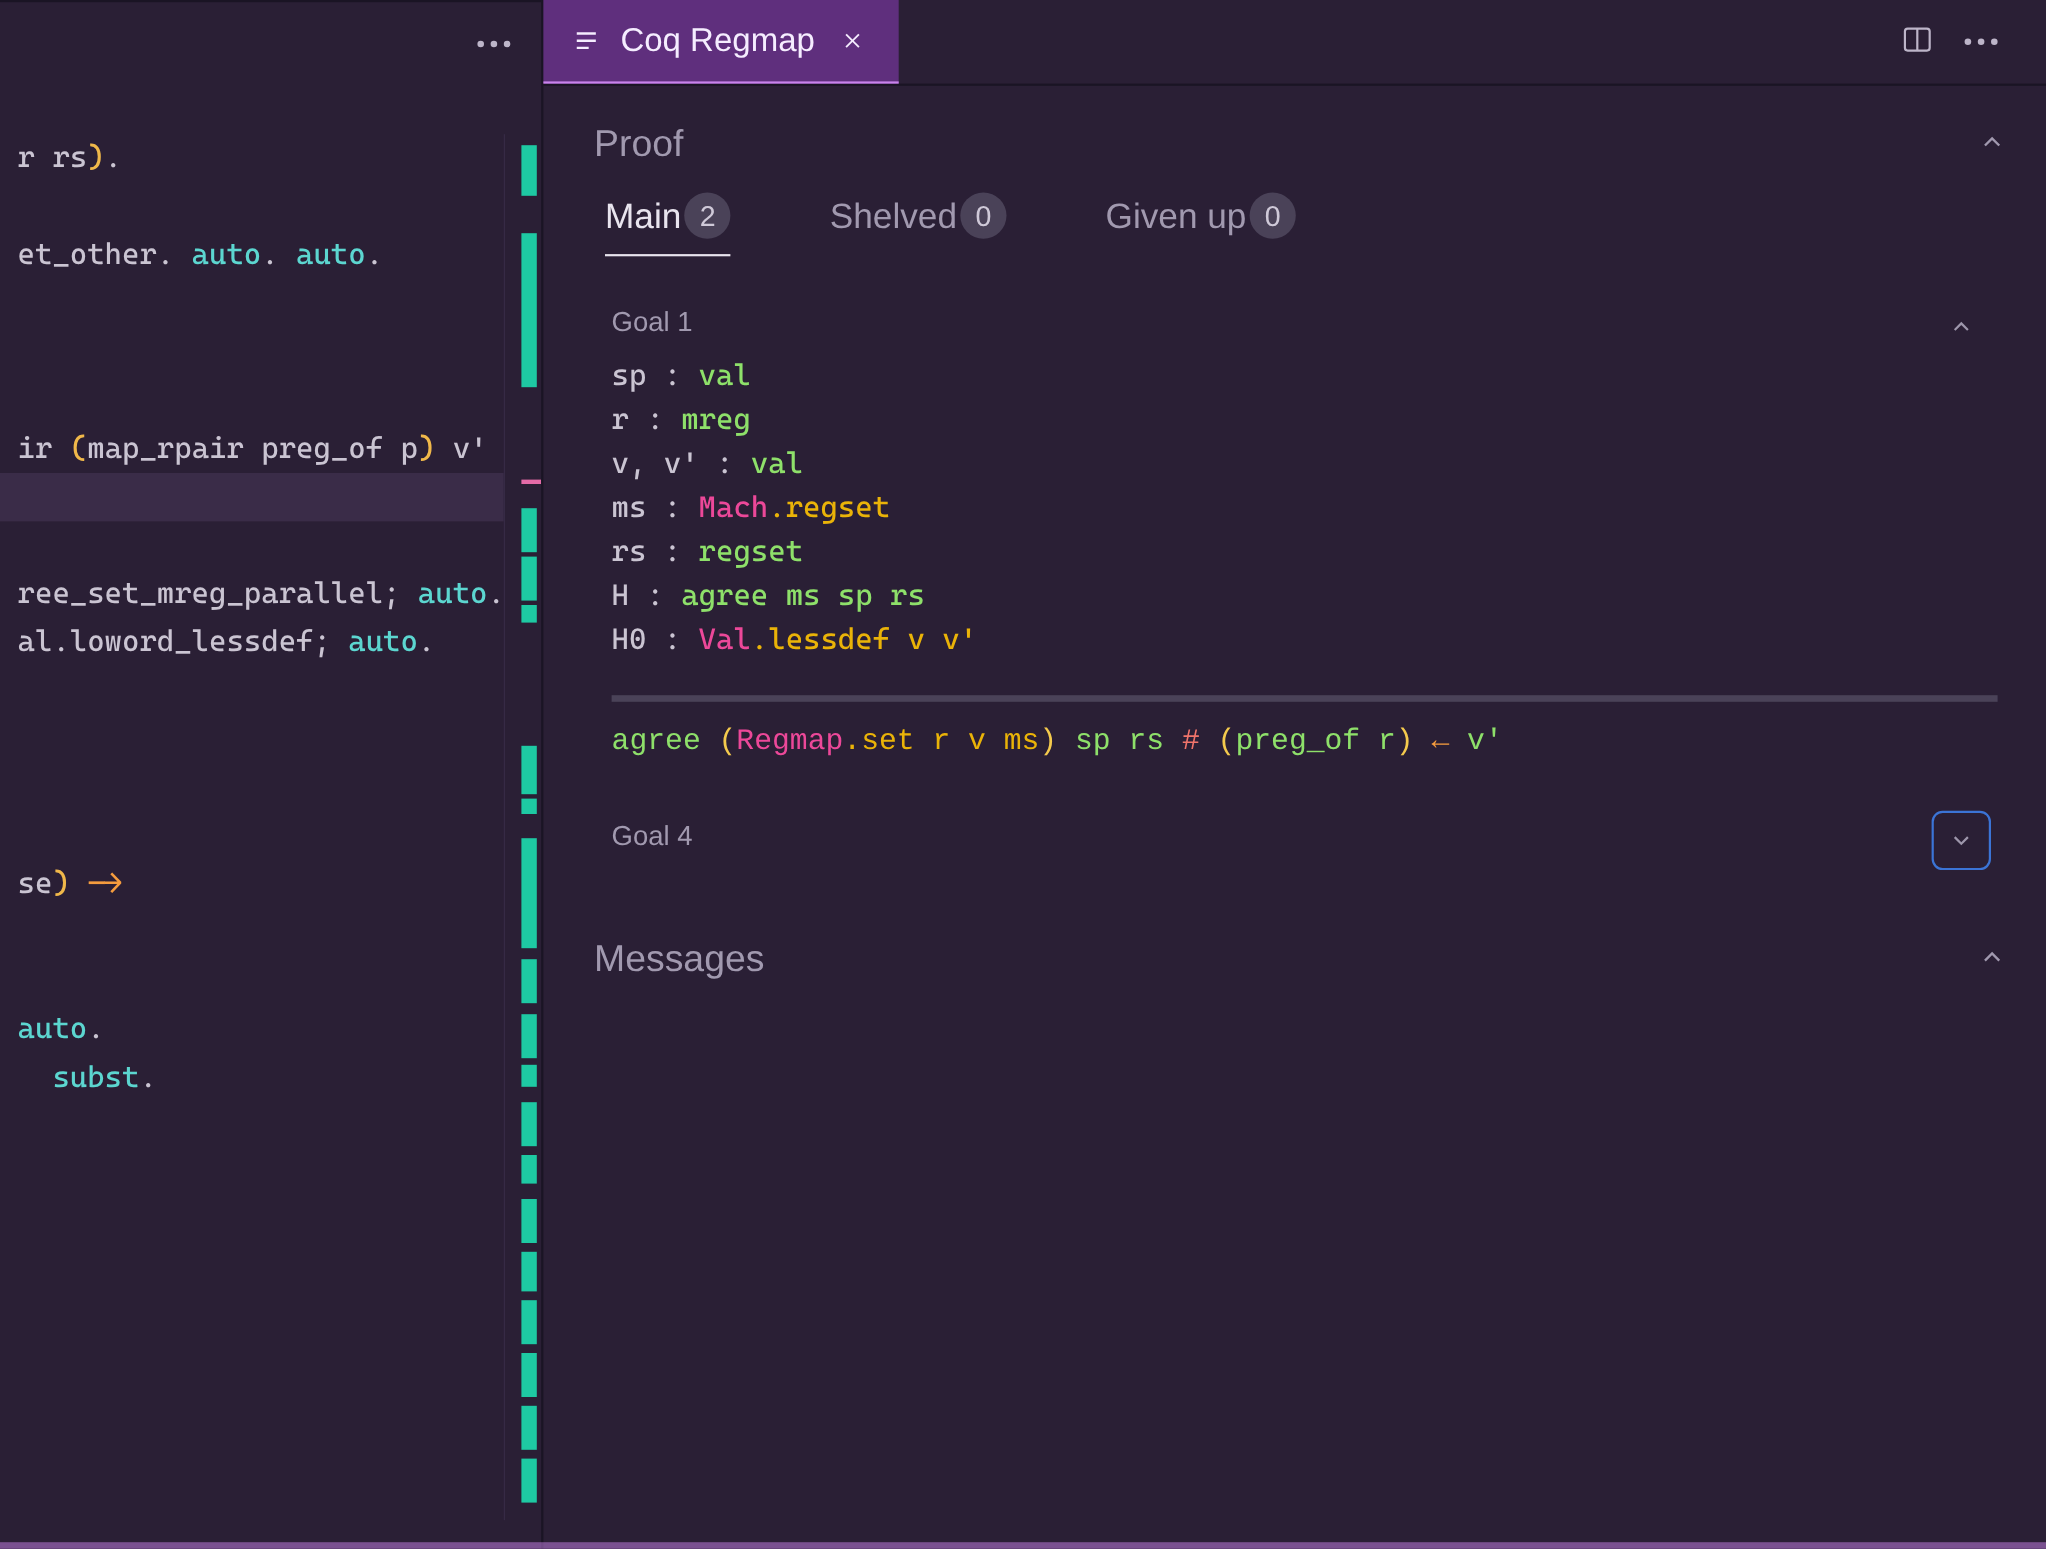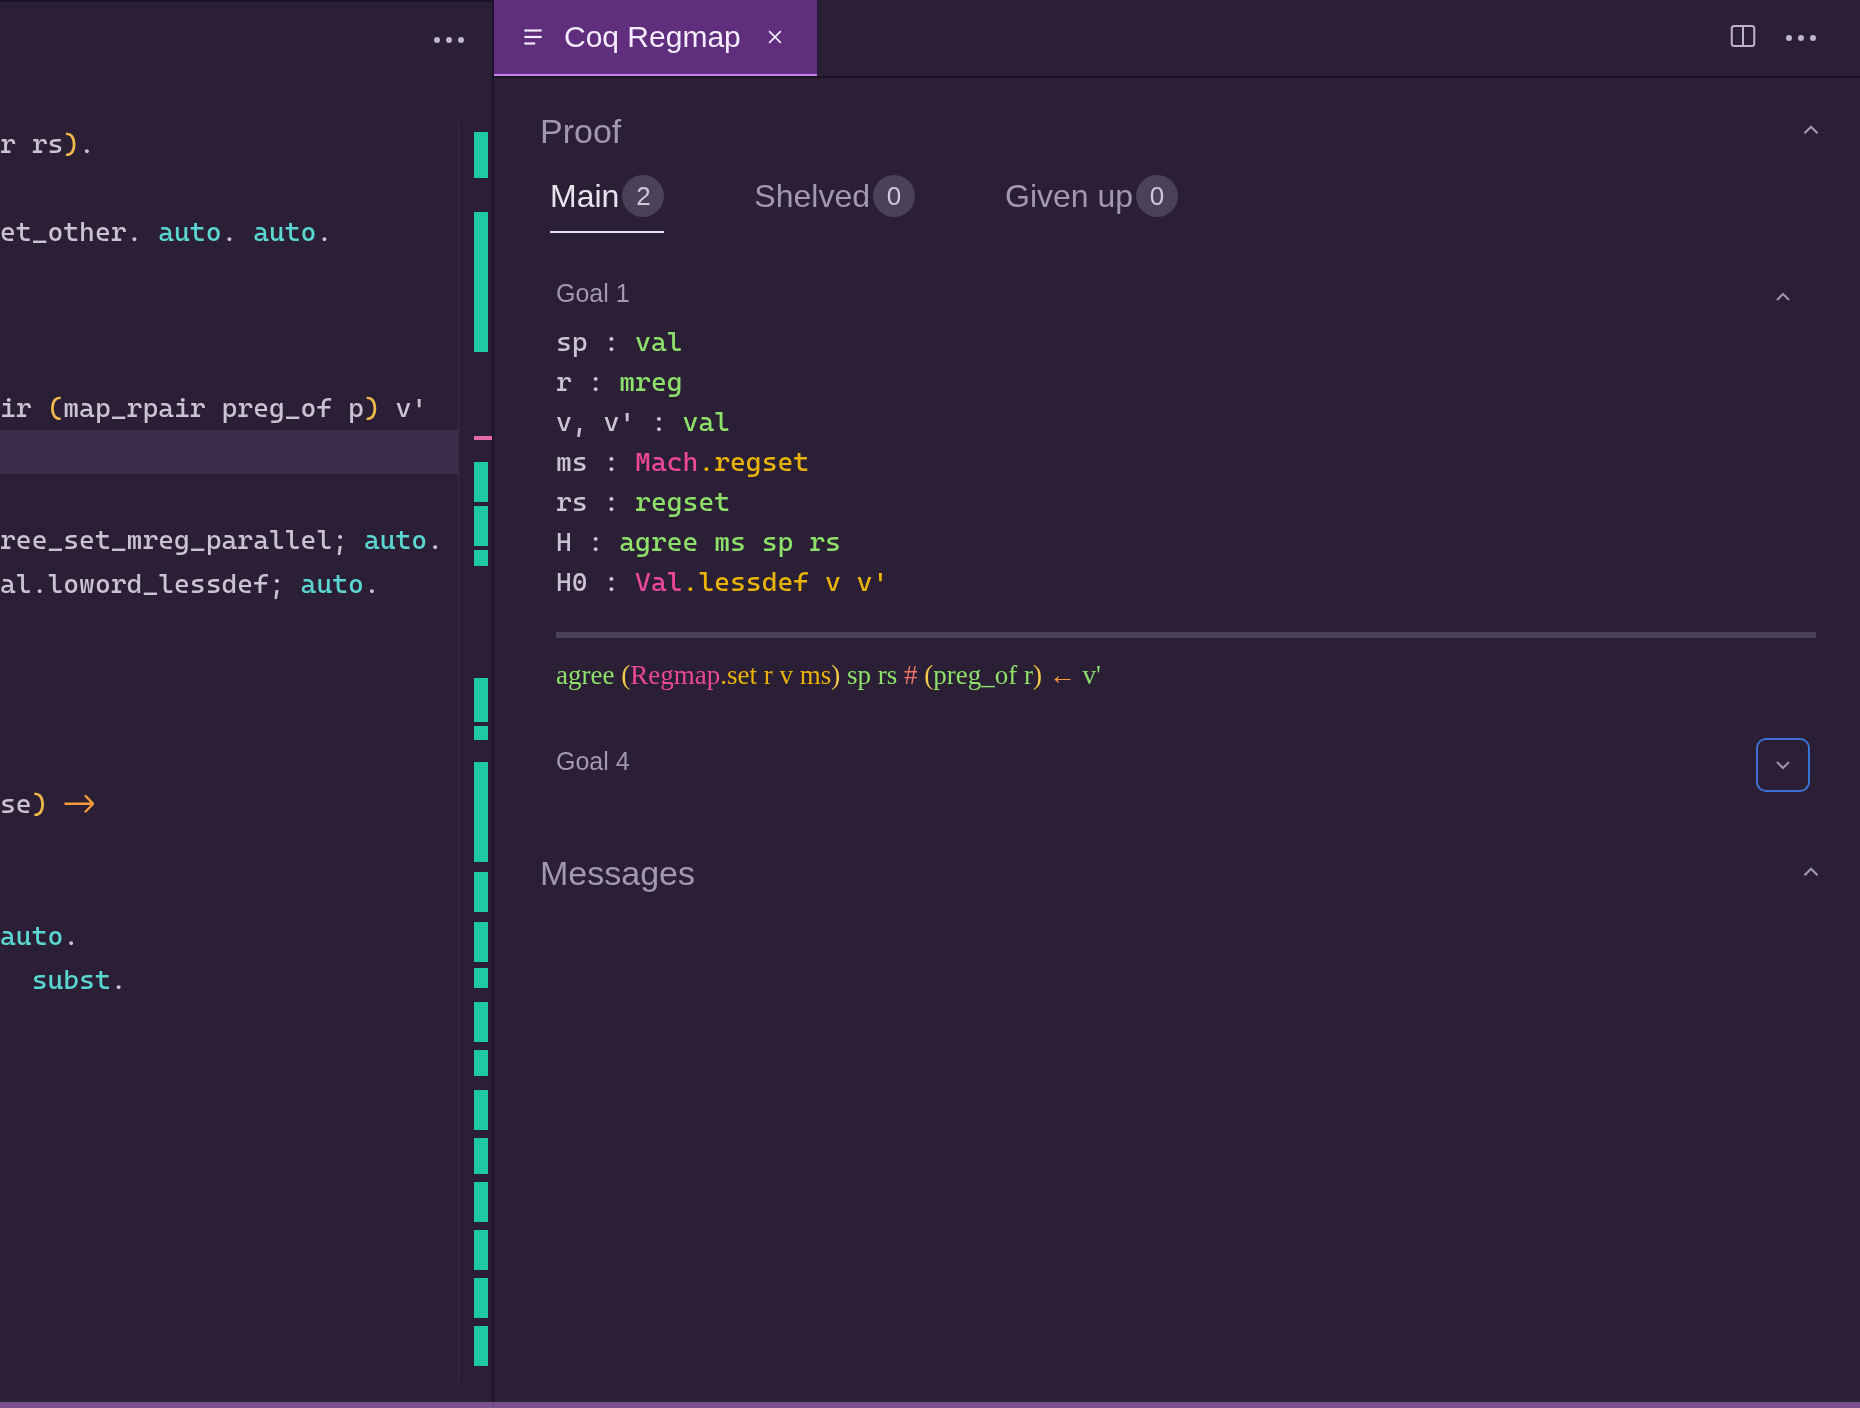--- a/index.html
+++ b/index.html
@@ -59,21 +59,21 @@
     left: 0;
     right: 34px;
     bottom: 0;
     font-family: "Cascadia Code", "Fira Code", Menlo, Consolas, monospace;
     font-size: 27px;
     line-height: 44px;
     white-space: pre;
     overflow: hidden;
     color: #cac4d2;
   }
-  .code-line { padding-left: 0; height:44px; }
+  .code-line { padding-left: 16px; height:44px; }
   .hl-current-line { background: #3a2c48; }
   .tok-kw    { color: #5cd6d0; }
   .tok-punct { color: #f0b84a; }
   .tok-op    { color: #f59c3e; }
 
   
   .panel-pane {
     flex: 1 1 auto;
     background: #2a1f35;
     border-left: 2px solid #1a1424;
@@ -209,21 +209,21 @@
   }
   .hyp-name { color: #cac4d2; }
 
   .goal-sep {
     margin: 16px 0 22px 0;
     height: 6px;
     background: #4a4258;
     width: 100%;
   }
   .goal-concl {
-    font-family: Liberation Serif, serif;
+    font-family: Liberation Mono, monospace;
     font-size: 27px;
     white-space: pre;
     padding-bottom: 20px;
   }
 
   
   .t-green { color: #8ee06a; }
   .t-mod   { color: #ec4899; }
   .t-white { color: #eab308; }
   .t-yel   { color: #f4ca4d; }

